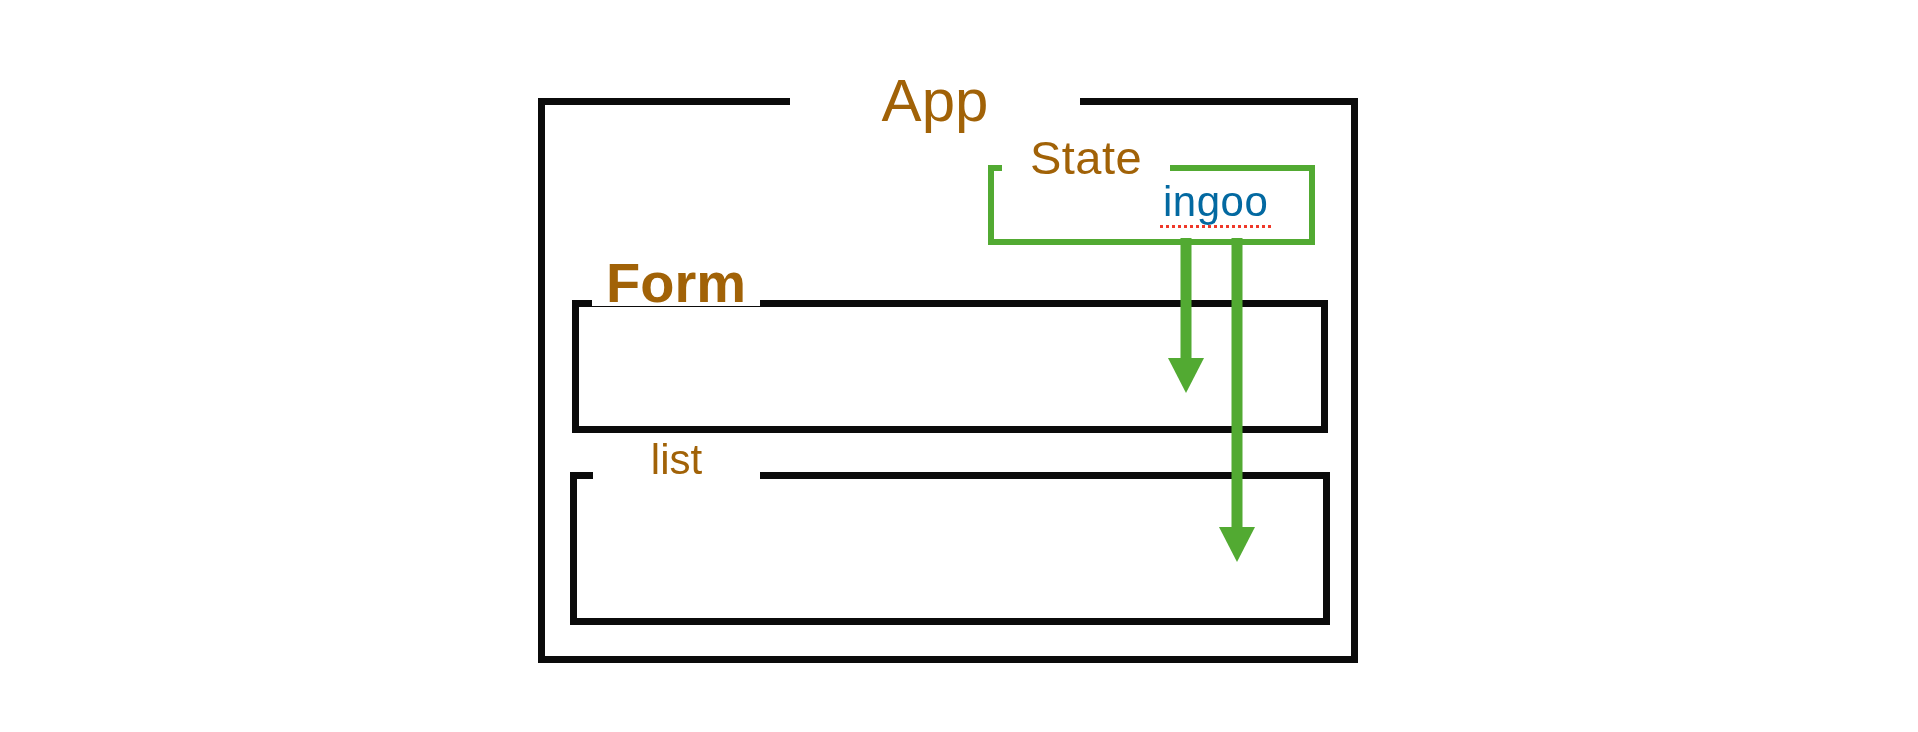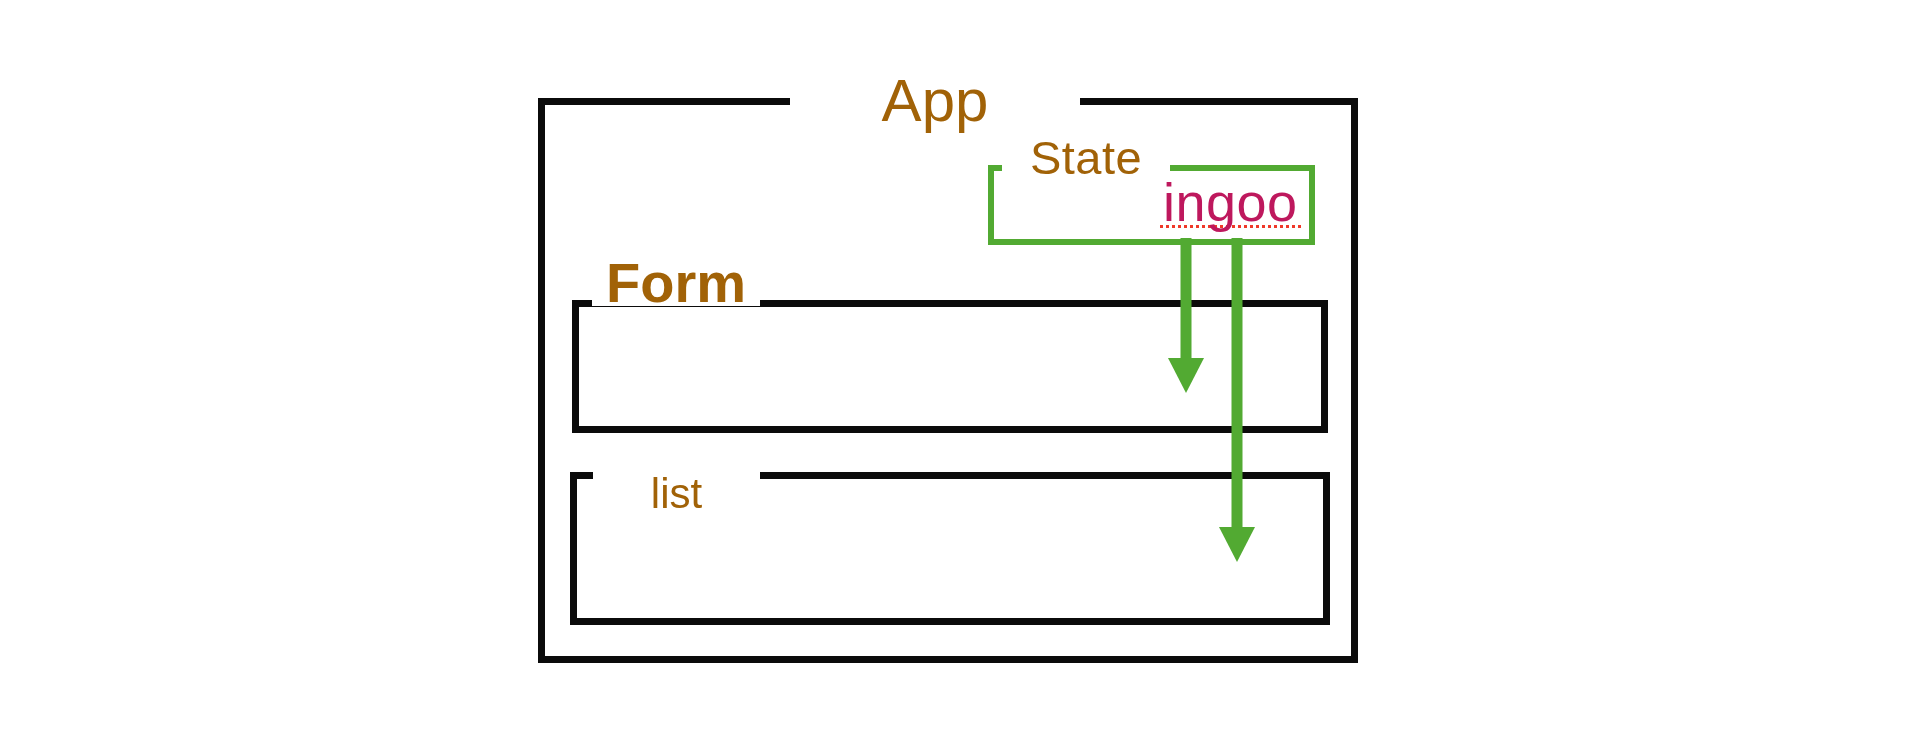--- a/index.html
+++ b/index.html
@@ -59,29 +59,29 @@
     width: 168px; height: 46px;
     font-size: 47px; line-height: 46px;
     letter-spacing: 0.5px;
   }
   .form-legend {
     left: 592px; top: 260px;
     width: 168px; height: 46px;
     font-size: 56px; line-height: 46px; font-weight: bold;
   }
   .list-legend {
-    left: 593px; top: 471px;
+    left: 593px; top: 437px;
     width: 167px; height: 46px;
     font-size: 42px; line-height: 46px;
   }
   .state-value {
     position: absolute;
     left: 1160px; top: 180px;
-    font-size: 54px; line-height: 44px;
-    color: #be185d;
+    font-size: 42px; line-height: 44px;
+    color: #0369a1;
     letter-spacing: 0.5px;
     border-bottom: 3px dotted #ef3829;
     padding: 0 3px 1px 3px;
     z-index: 2;
     white-space: nowrap;
   }
   .arrow {
     position: absolute;
     z-index: 3;
     display: block;

